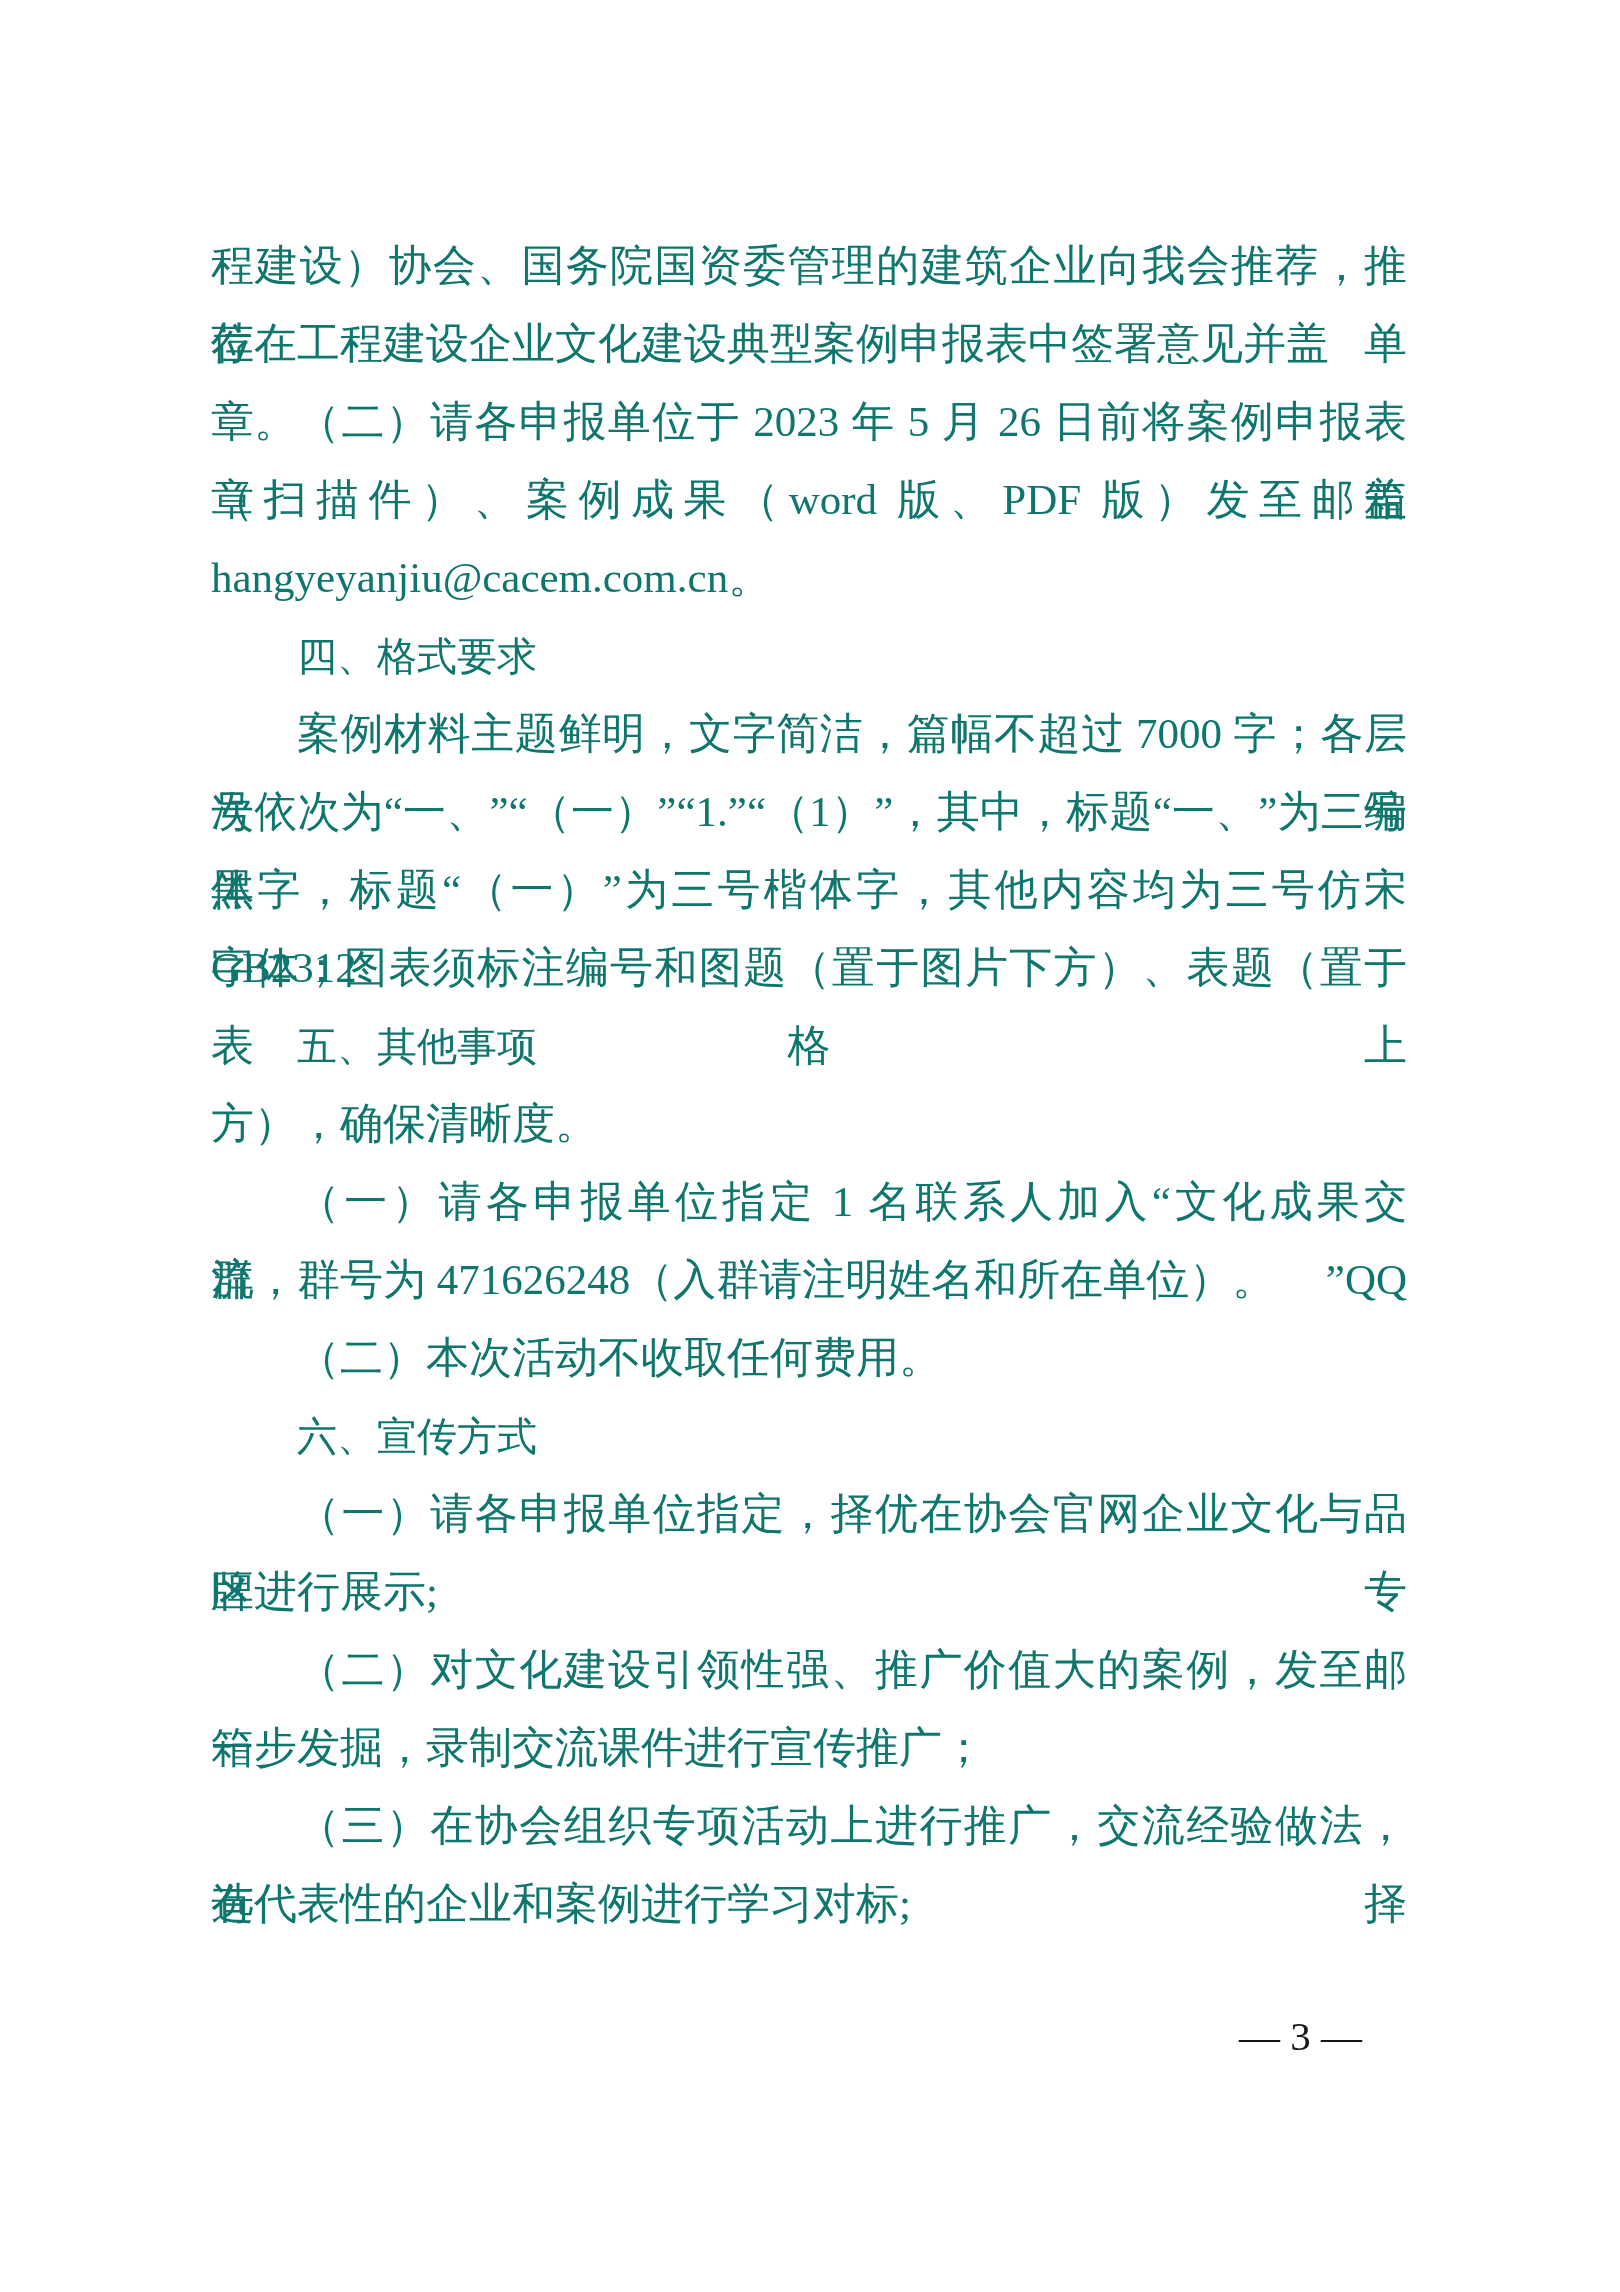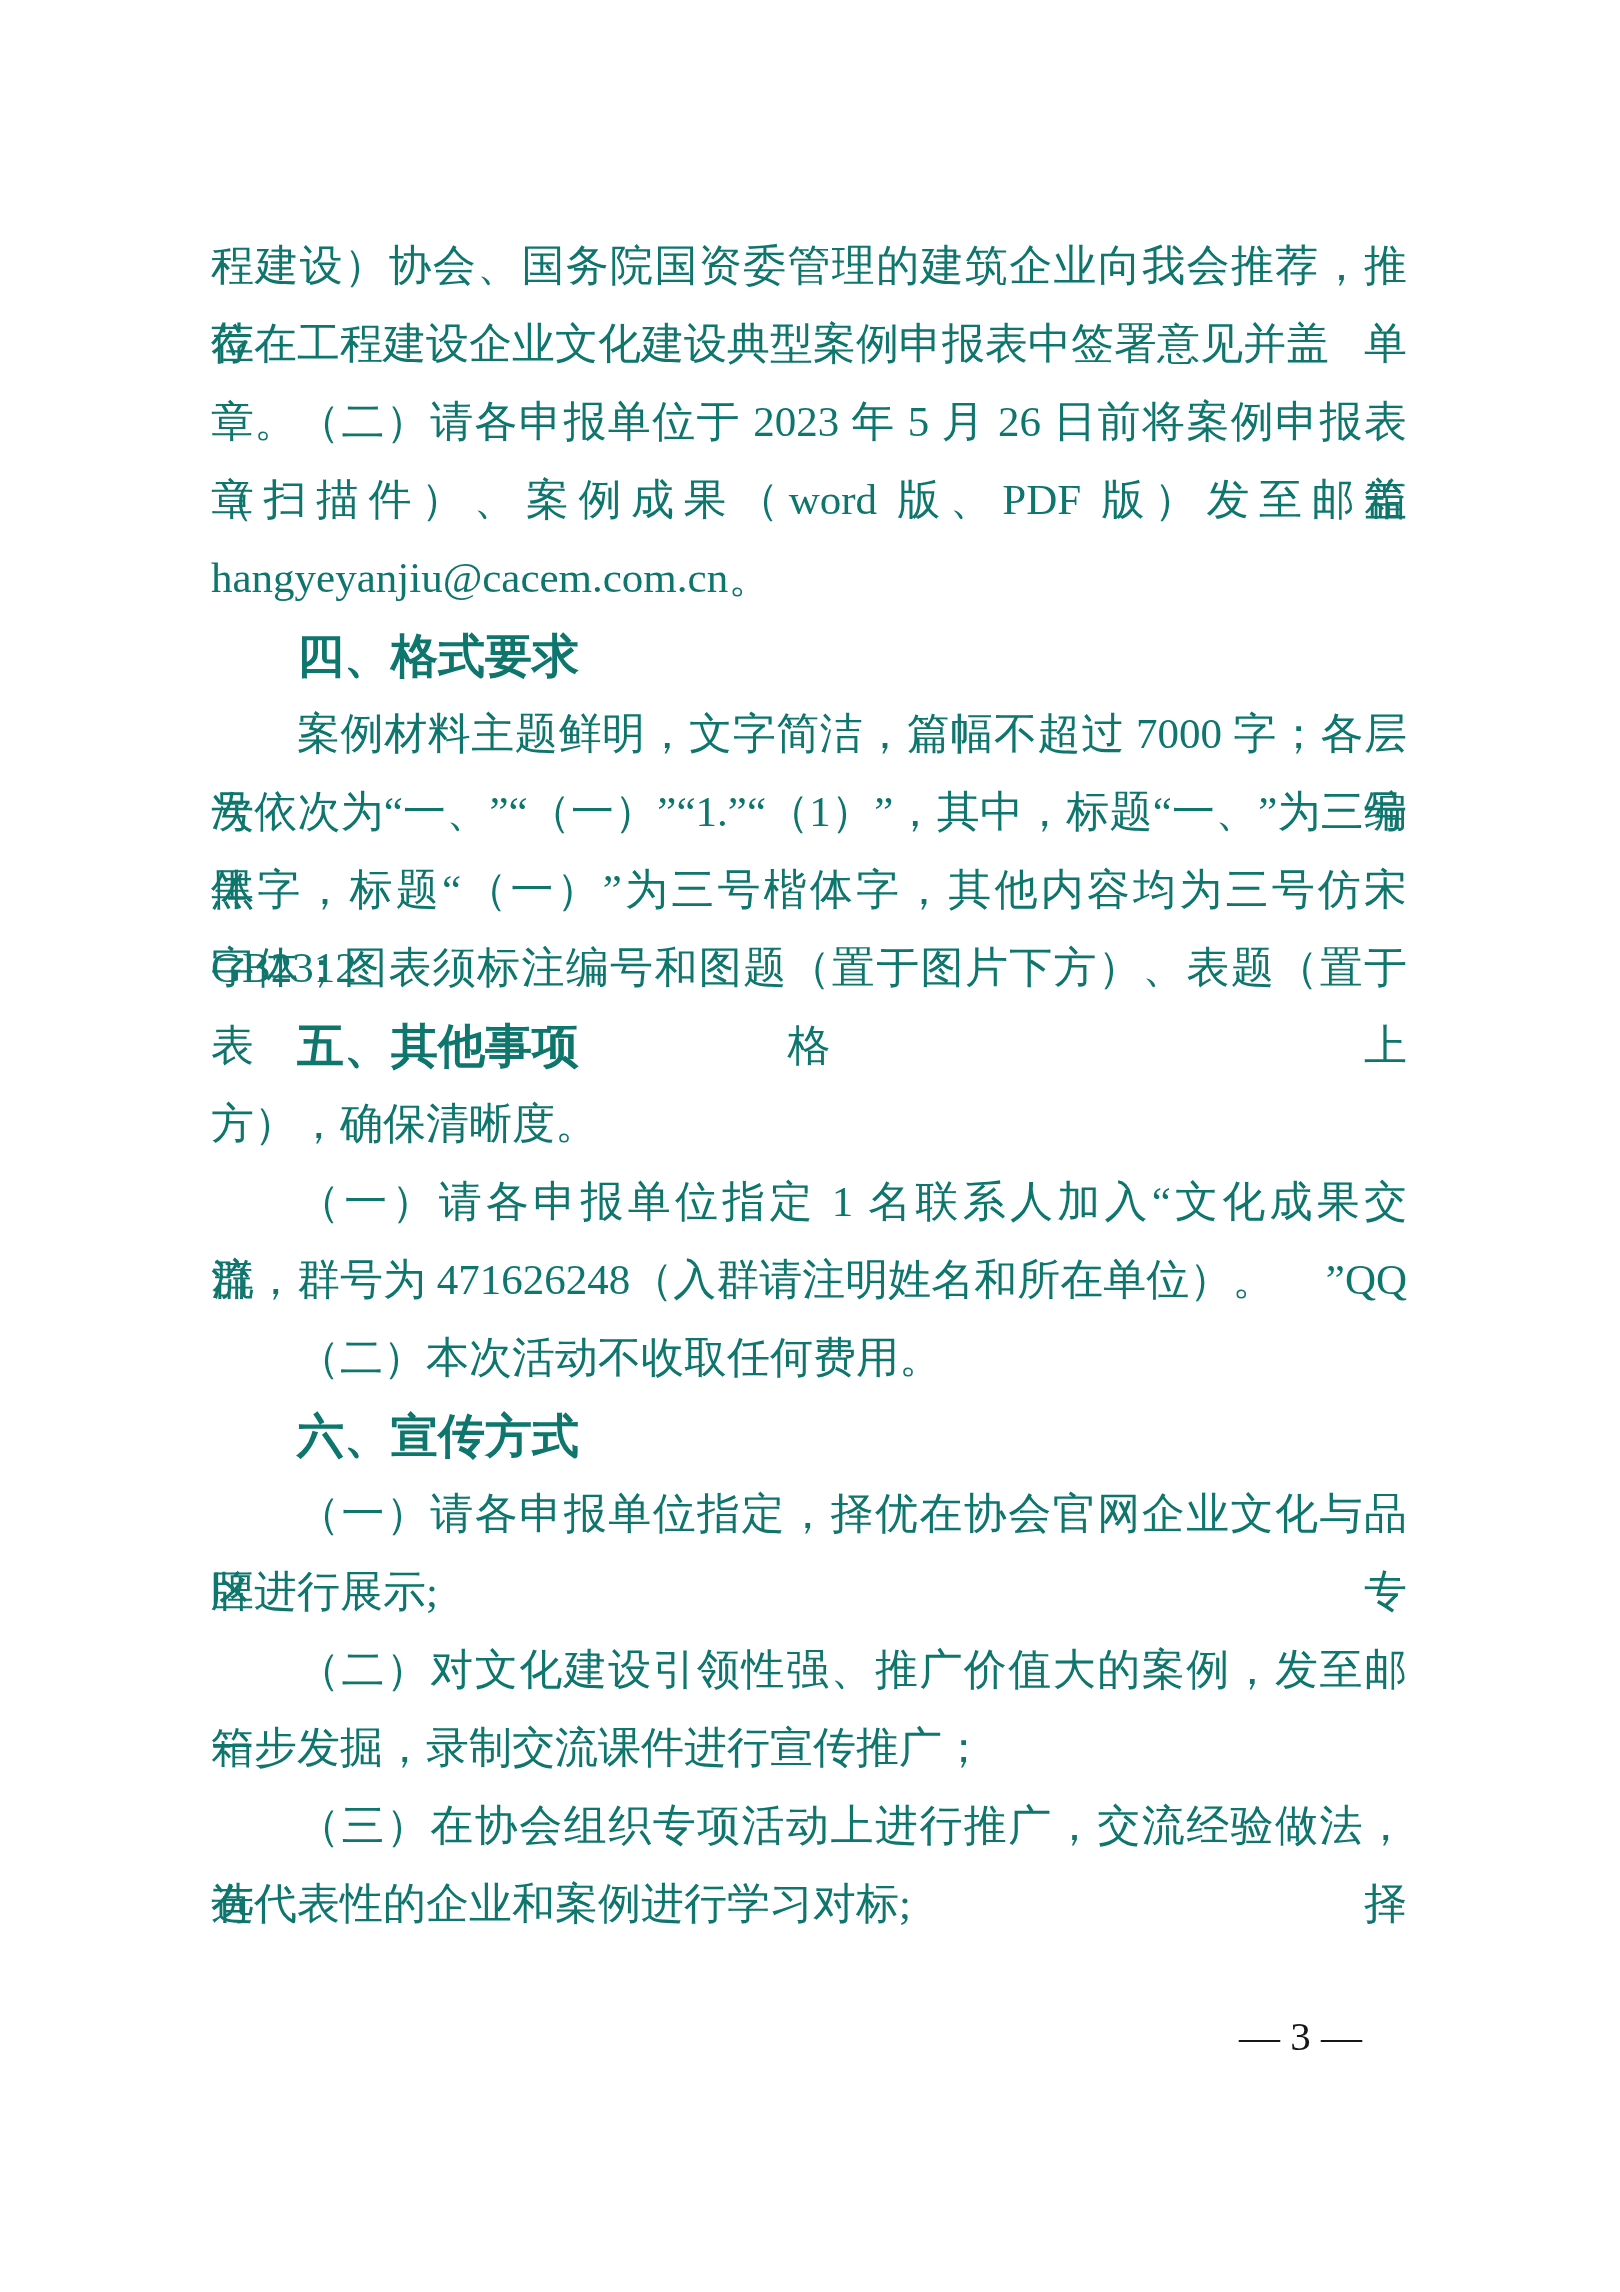--- a/index.html
+++ b/index.html
@@ -33,22 +33,22 @@
     font-size: 43px;
     color: #0f766e;
     letter-spacing: 0;
     overflow: visible;
   }
   .body-font {
     font-family: "Liberation Serif", "DejaVu Serif", serif;
   }
   .heading-font {
     font-family: "Liberation Sans", "DejaVu Sans", sans-serif;
-    font-weight: 700;
-    font-size: 47px;
+    font-weight: 400;
+    font-size: 40px;
   }
   .justify {
     text-align: justify;
     text-align-last: justify;
   }
   .indent {
     text-indent: 86px;
   }
   .page-footer {
     position: absolute;

